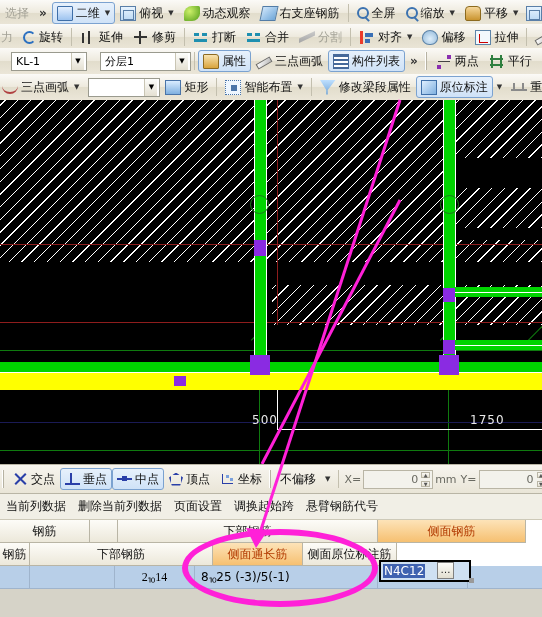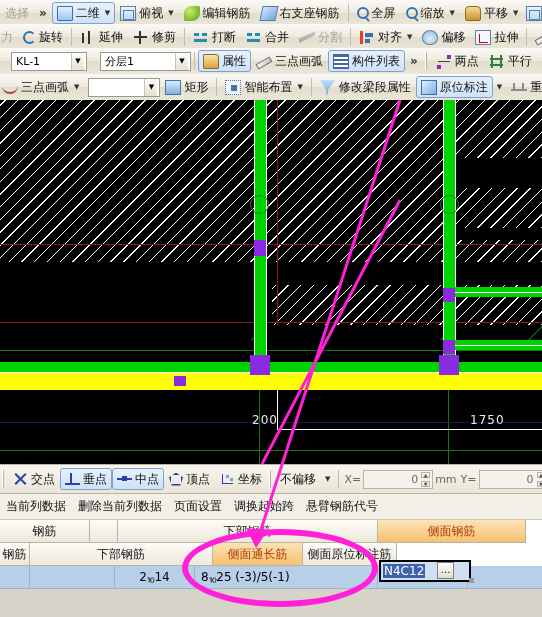--- a/index.html
+++ b/index.html
@@ -160,21 +160,21 @@
   .grow { display:flex; height:23px; }
   .gh {
     background:linear-gradient(#fdfcf8,#ece8da); border-right:1px solid #b9b5a5;
     border-bottom:1px solid #b9b5a5; display:flex; align-items:center;
     justify-content:center; font-size:12px; color:#111; flex:none; overflow:hidden;
   }
   .gh.or { background:linear-gradient(#fde3b8,#f6c071); color:#b23a00; }
   .gd { background:#b8cfe8; border-right:1px solid #9fb4cc; border-bottom:1px solid #9fb4cc;
     display:flex; align-items:center; font-size:12px; color:#000; flex:none;
     padding:0 6px; overflow:hidden; }
-  .gd.c { justify-content:center; }
+  .gd.c { justify-content:center;font-family:Liberation Serif, serif; }
   .editcell { position:absolute; left:379px; top:560px; width:92px; height:22px;
     border:2px solid #000; background:#cfe0f2; display:flex; align-items:center; }
   .editcell .txt { background:#3f62b0; color:#fff; font-size:12px; padding:0 1px; margin-left:2px; }
   .ellip { position:absolute; left:437px; top:562px; width:17px; height:17px;
     border:1px solid #808080; background:linear-gradient(#fcfcfa,#e2ded0);
     font-size:10px; text-align:center; line-height:14px; color:#222; }
   .sizer { position:absolute; left:469px; top:578px; width:5px; height:5px; background:#9a9a9a; }
 
   .pinkcircle { position:absolute; left:182px; top:529px; width:196px; height:78px;
     border:6px solid #ff20d8; border-radius:50%; pointer-events:none; }
@@ -195,21 +195,21 @@
       <span class="lbl">二维</span>
       <span class="caret">▼</span>
     </span>
     <span class="ti">
       <i class="ic cube"></i>
       <span class="lbl">俯视</span>
       <span class="caret">▼</span>
     </span>
     <span class="ti">
       <i class="ic green"></i>
-      <span class="lbl">编辑钢筋</span>
+      <span class="lbl">动态观察</span>
     </span>
     <span class="ti">
       <i class="ic blue3d"></i>
       <span class="lbl">右支座钢筋</span>
     </span>
     <span class="sep"></span>
     <span class="ti">
       <i class="ic mag"></i>
       <span class="lbl">全屏</span>
     </span>
@@ -398,21 +398,21 @@
     <div class="vio" style="left:443px;top:240px;width:12px;height:14px;"></div>
     <div class="vio" style="left:439px;top:255px;width:20px;height:20px;"></div>
     <div class="vio" style="left:174px;top:276px;width:12px;height:10px;"></div>
 
     <div class="wht" style="left:278px;top:329px;width:264px;height:1px;"></div>
     <div class="wht" style="left:277px;top:290px;width:1px;height:40px;"></div>
 
     <div style="position:absolute;left:250px;top:95px;width:19px;height:19px;border:1px solid #1e7a1e;border-radius:50%;"></div>
     <div style="position:absolute;left:440px;top:95px;width:19px;height:19px;border:1px solid #1e7a1e;border-radius:50%;"></div>
 
-    <div class="dim sm" style="left:252px;top:313px;">200</div>
+    <div class="dim sm" style="left:252px;top:313px;">500</div>
     <div class="dim sm" style="left:470px;top:313px;">1750</div>
 
     <svg class="pinkline" width="542" height="364" style="left:0;top:0;">
       <line x1="400" y1="100" x2="262" y2="364" stroke="#ff20d8" stroke-width="3"></line>
     </svg>
   </div>
 
   <div class="snapbar">
     <span class="grip"></span>
     <span class="ti">

